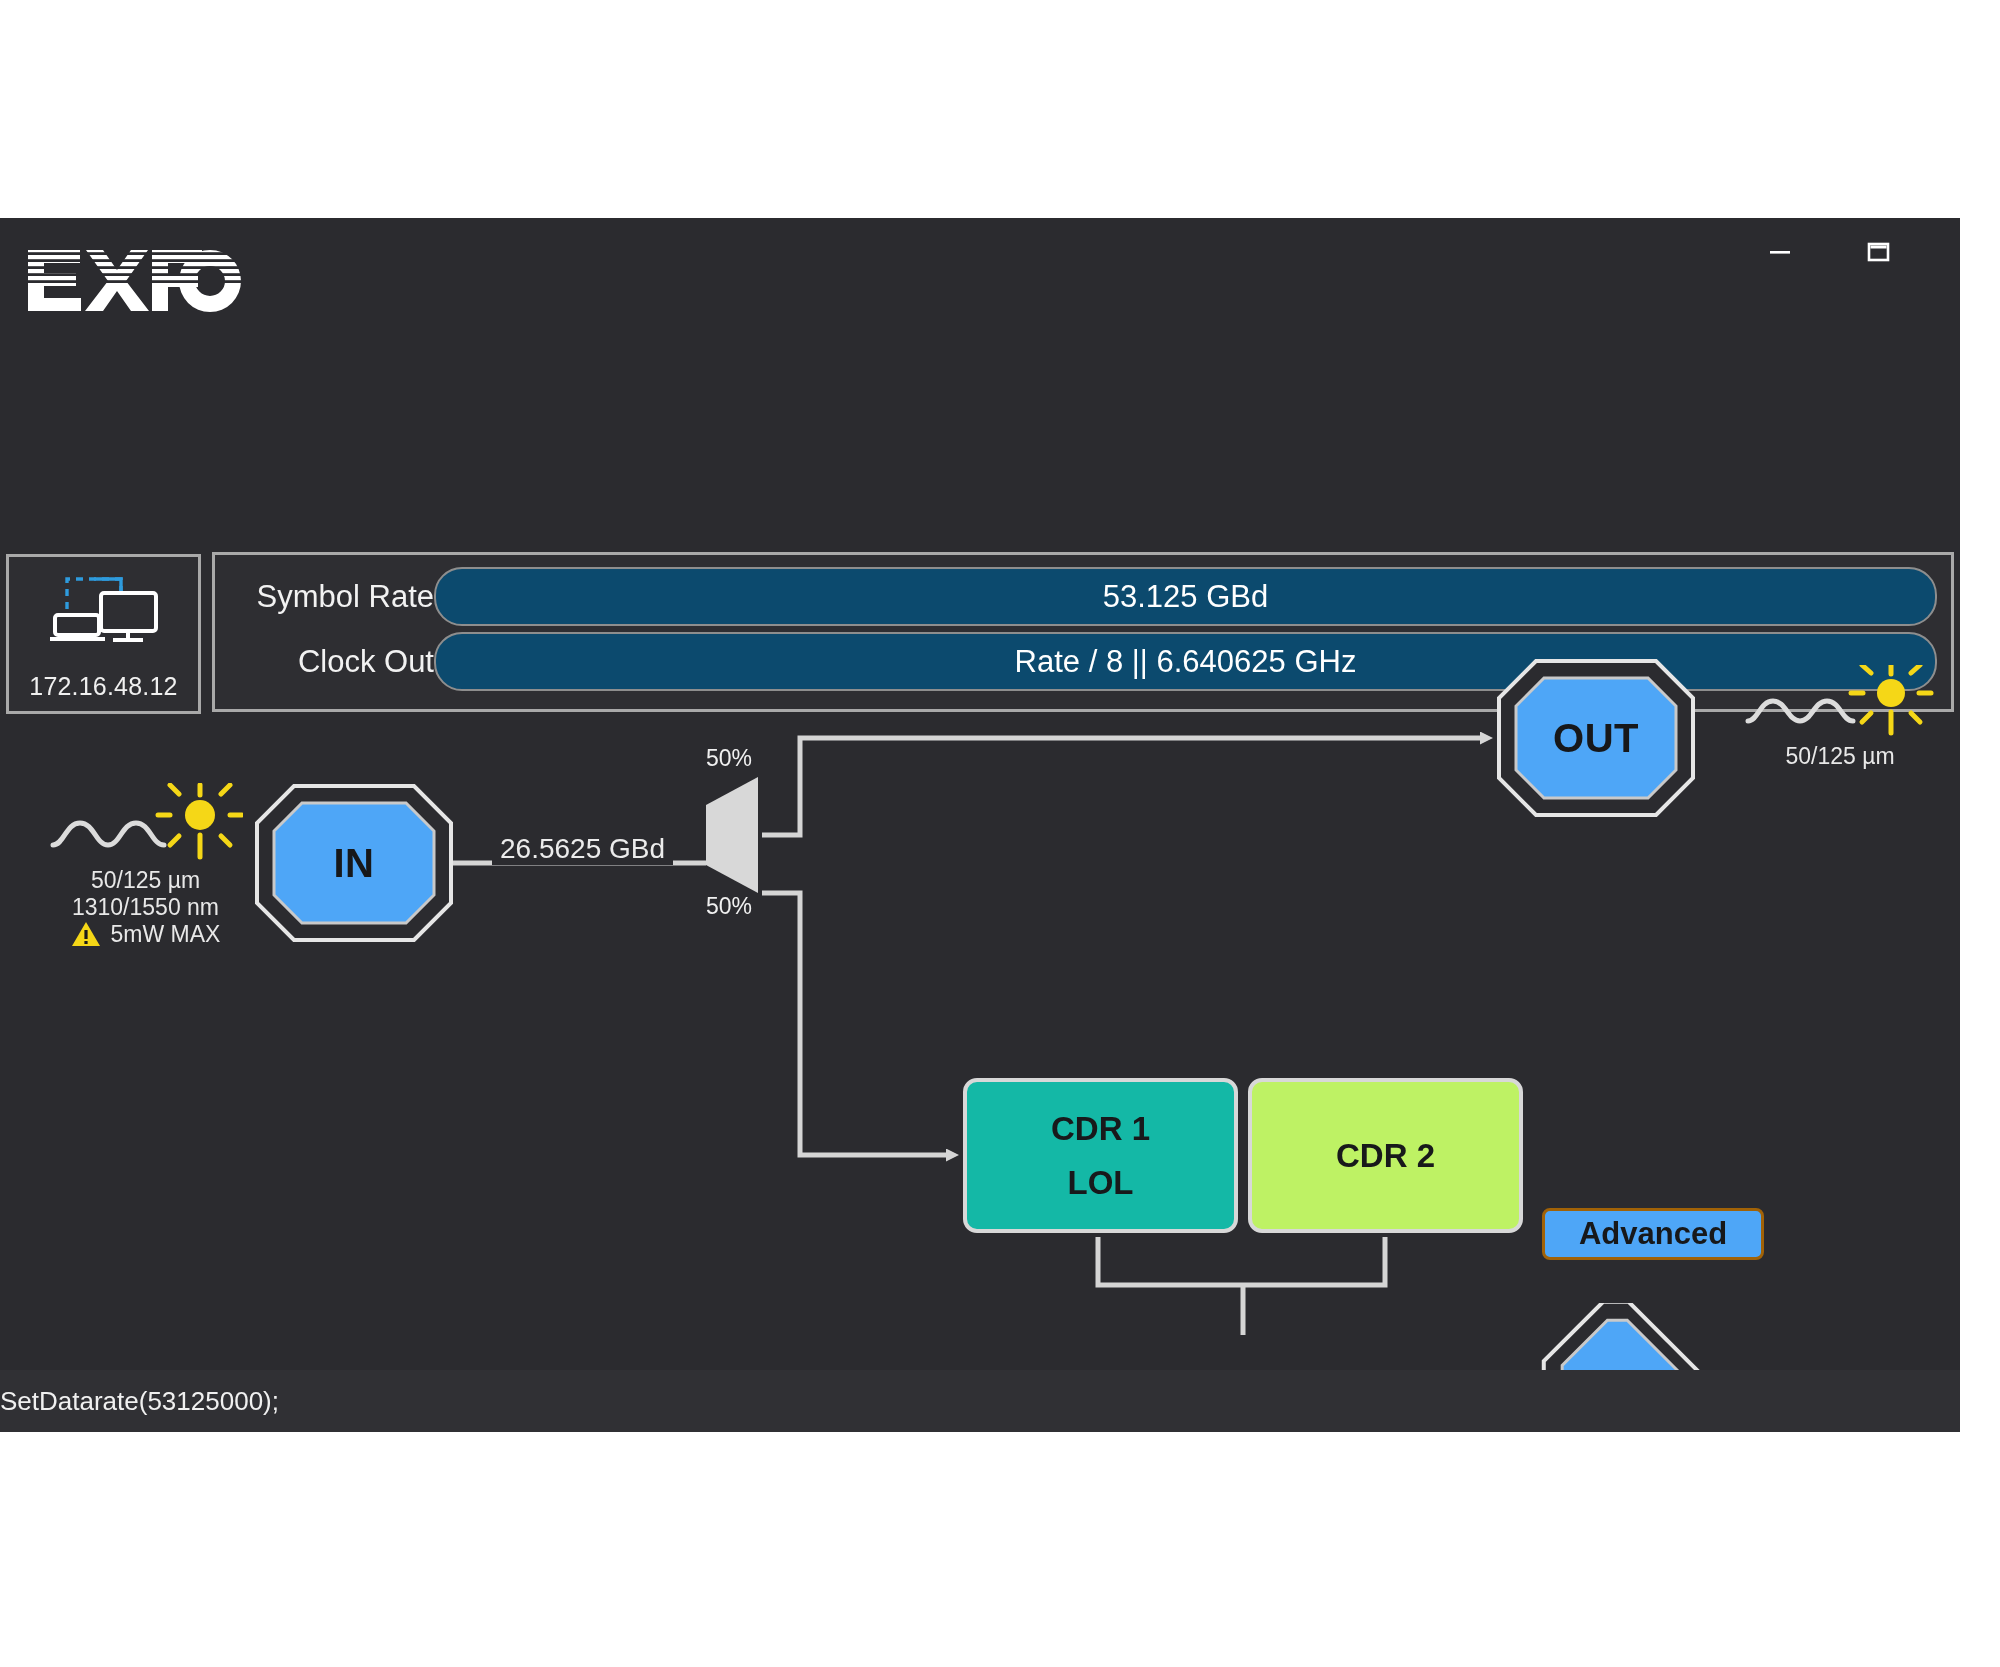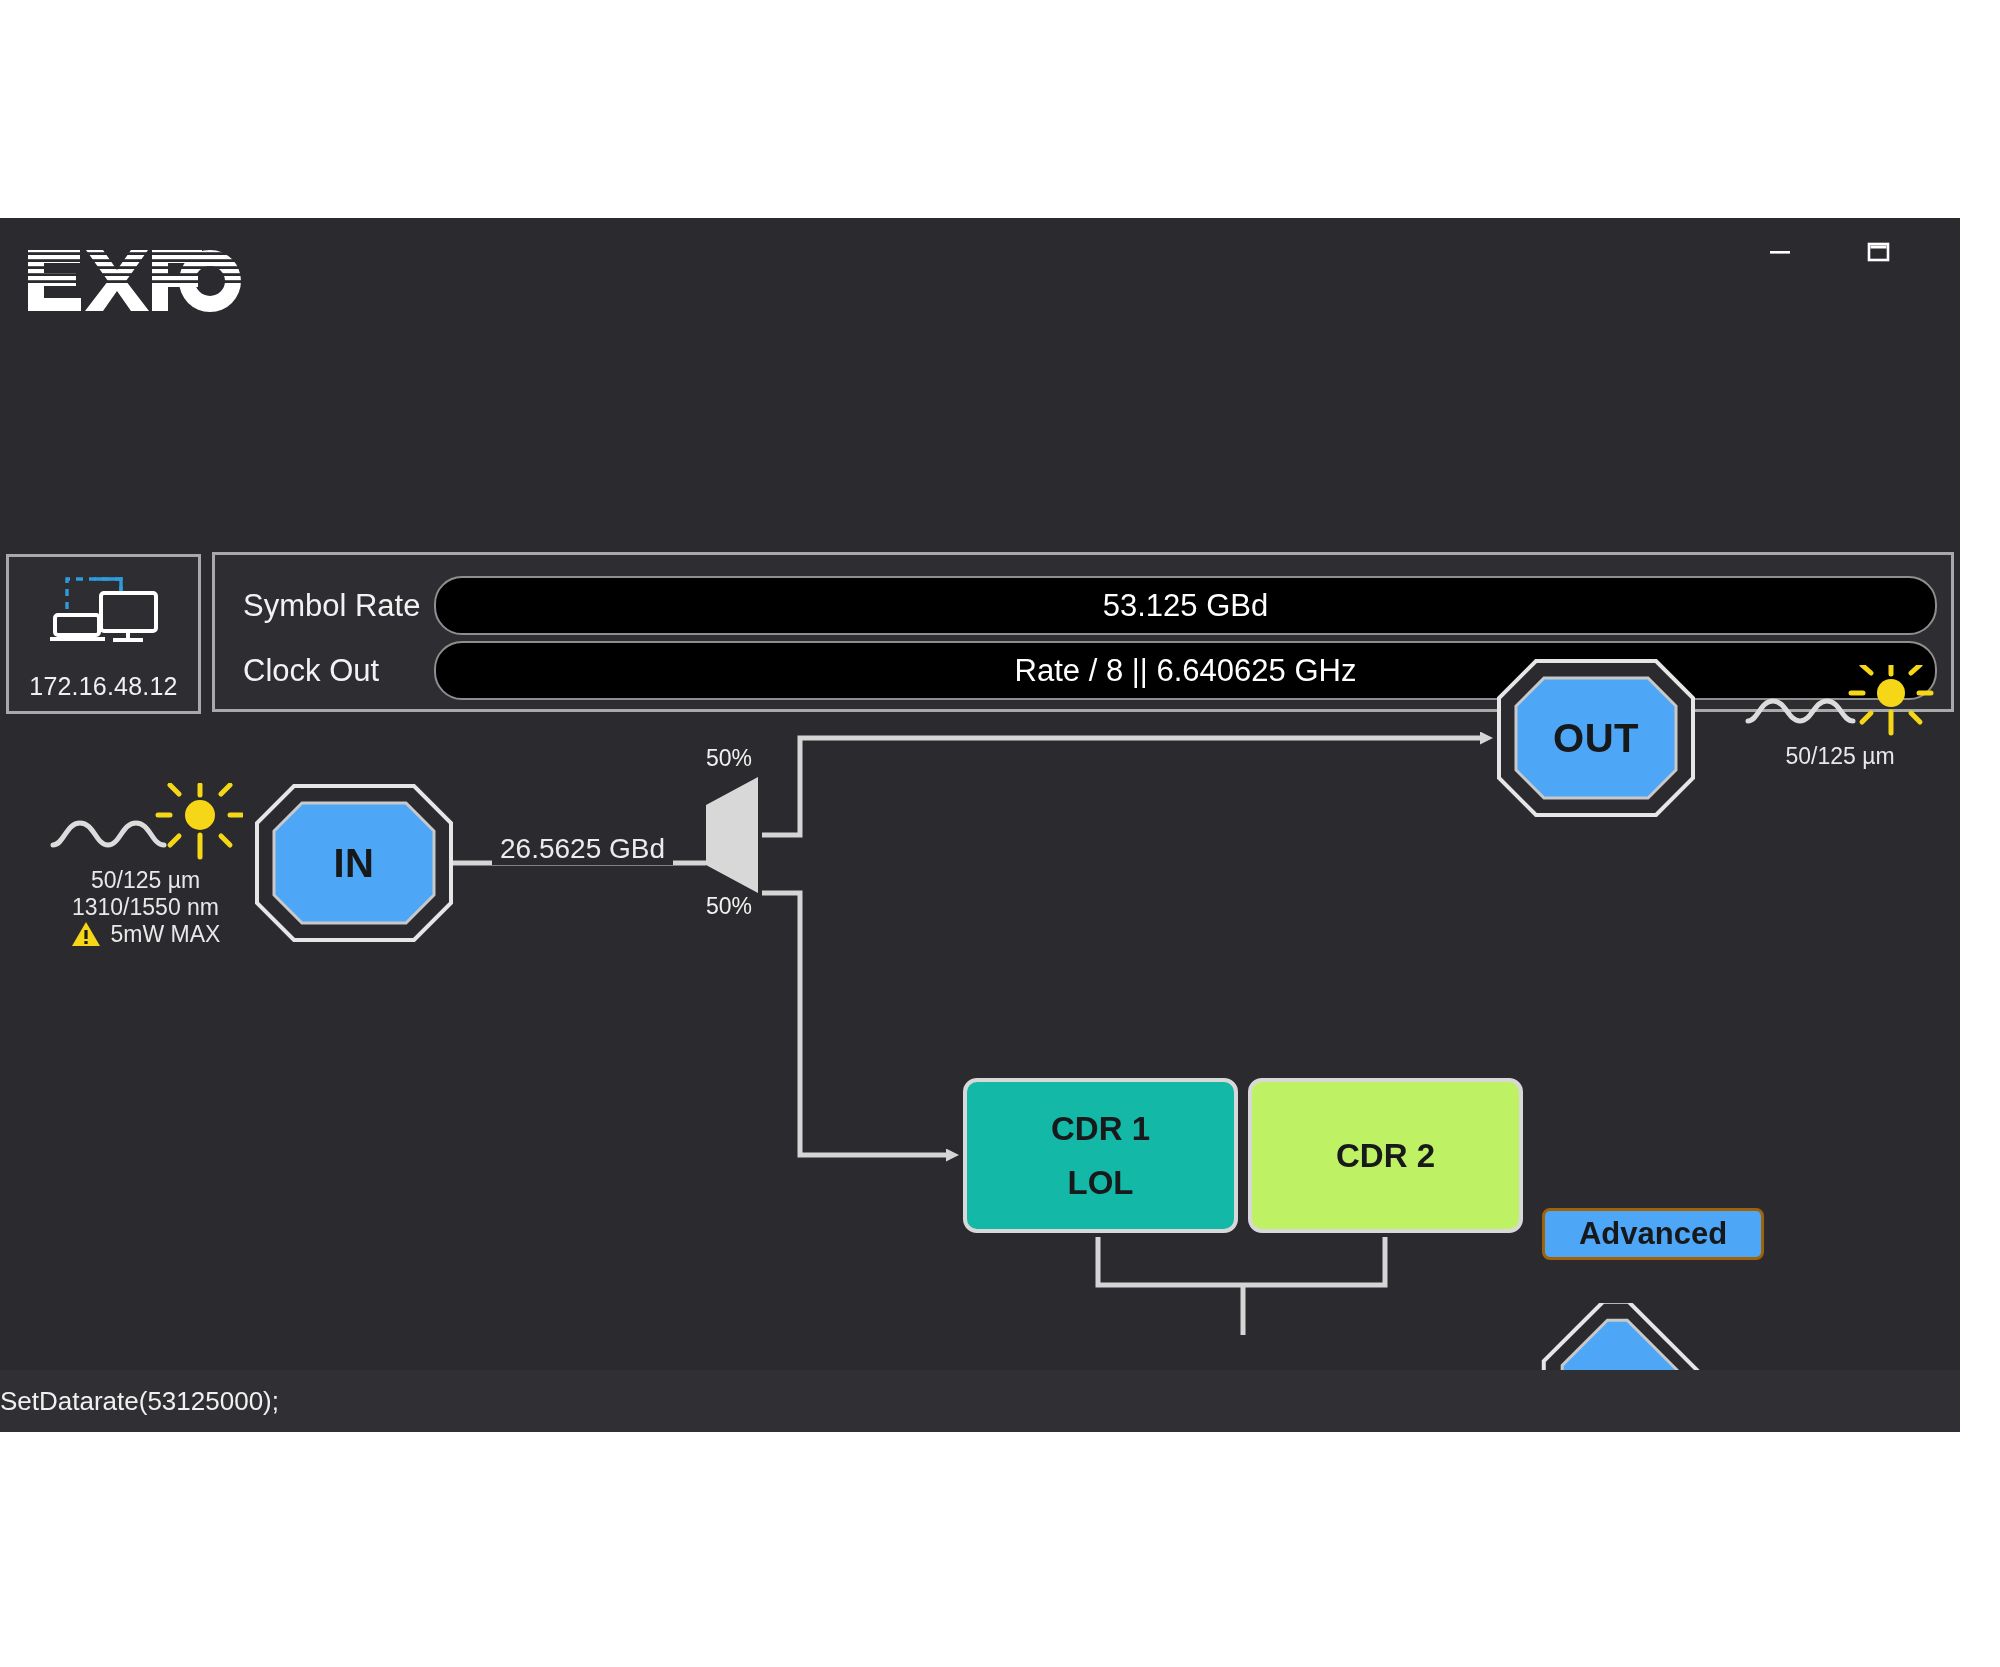--- a/index.html
+++ b/index.html
@@ -92,41 +92,42 @@
 
   #rate-panel {
     position: absolute;
     left: 212px;
     top: 0;
     width: 1742px;
     height: 160px;
     border: 3px solid #a9a9a9;
     background: #2e2e32;
     box-sizing: border-box;
-    padding: 18px 14px;
+    padding: 9px 14px;
+    text-align: right;
   }
   .rate-row {
     display: flex;
     align-items: center;
     height: 65px;
   }
   .rate-label {
     width: 205px;
     color: #f2f2f2;
     font-size: 31px;
     padding-left: 14px;
     box-sizing: border-box;
     white-space: nowrap;
   }
   .rate-field {
     flex: 1;
     height: 55px;
     border: 2px solid #8e8e8e;
     border-radius: 28px;
-    background: #000000;
+    background: #0c4a6e;
     display: flex;
     align-items: center;
     justify-content: center;
     color: #ffffff;
     font-size: 31px;
   }
 
   
   #diagram {
     position: absolute;

